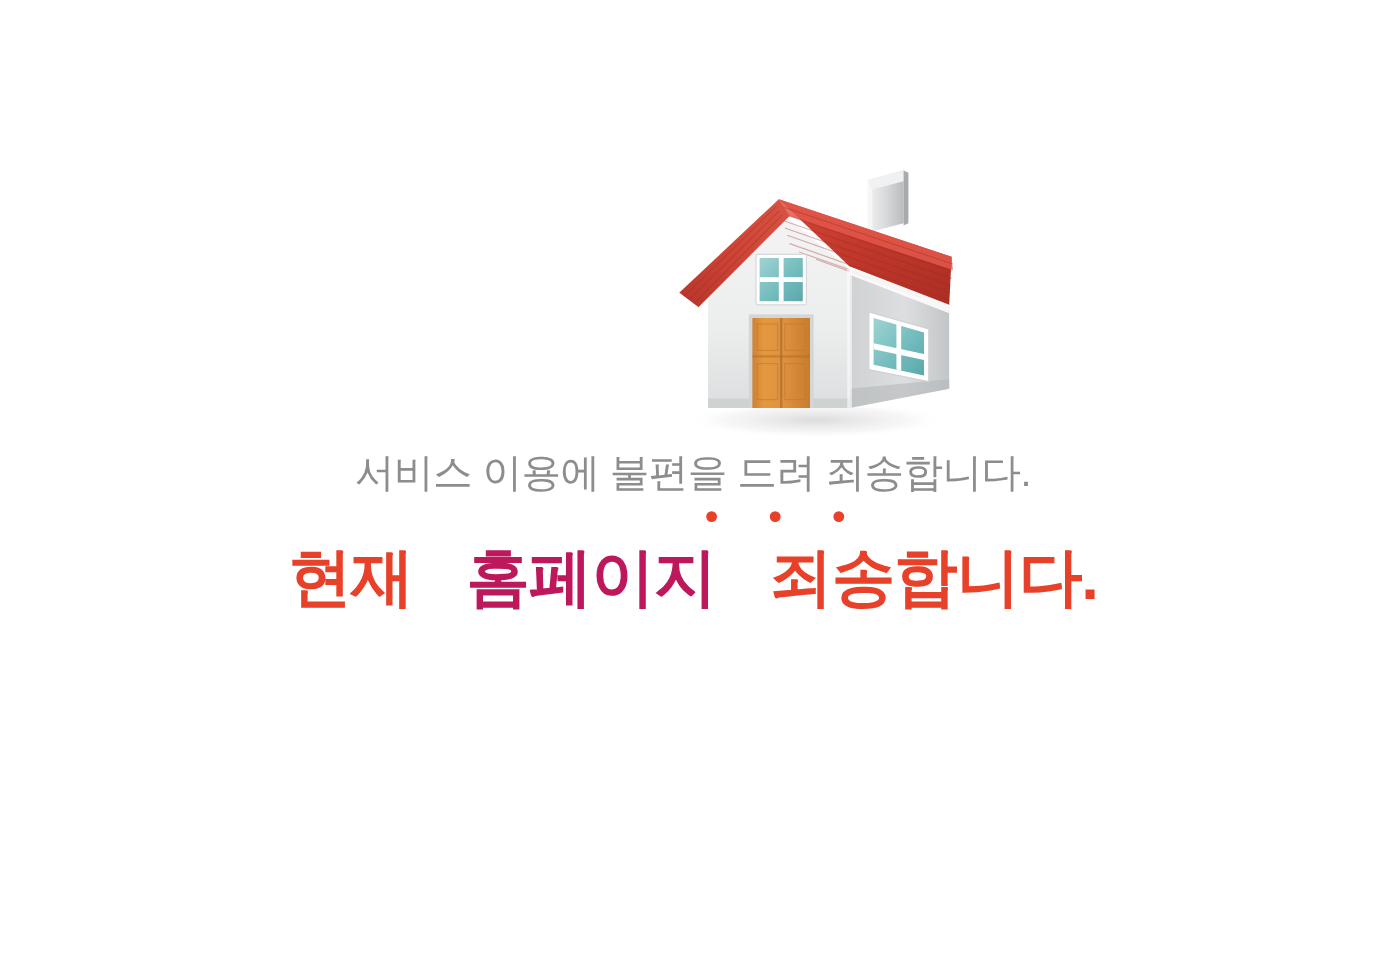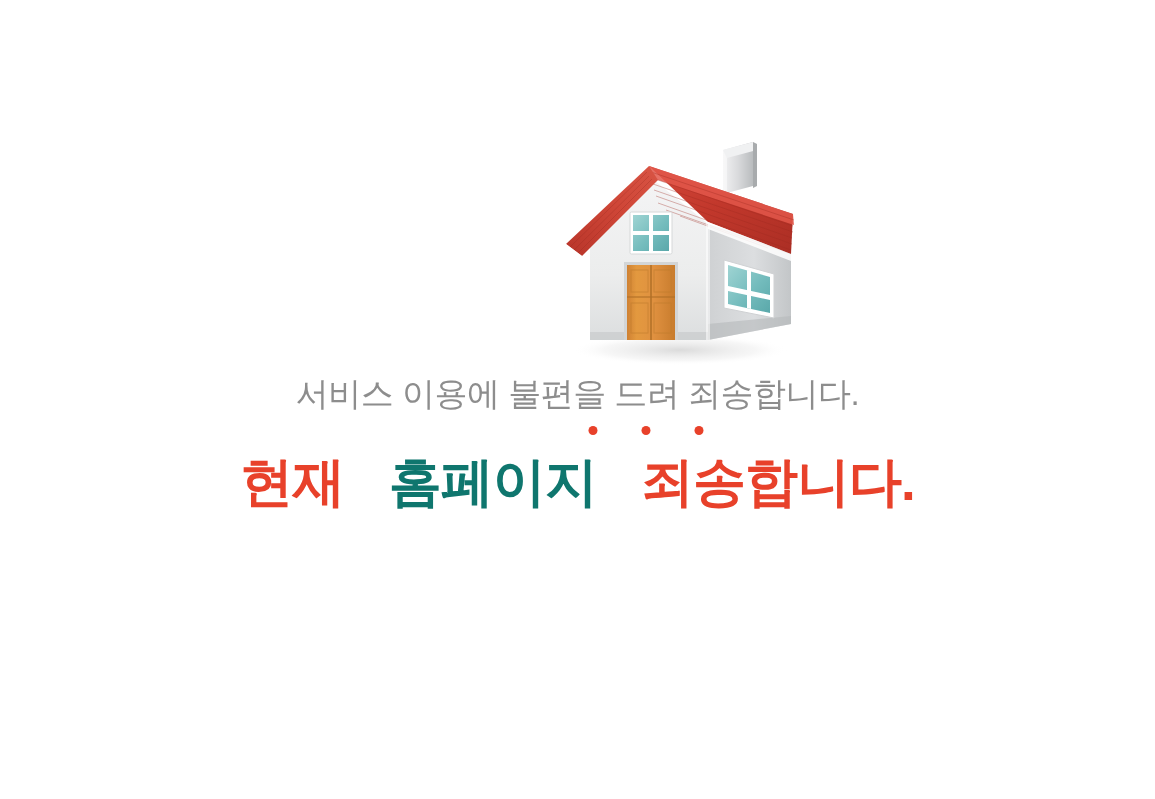--- a/index.html
+++ b/index.html
@@ -78,21 +78,21 @@
 
   .line-status {
     margin-top: 4px;
     font-size: 53px;
     line-height: 64px;
     font-weight: 700;
     letter-spacing: -1px;
     white-space: nowrap;
   }
   .seg-red { color: #e8412a; }
-  .seg-dark { color: #0f766e; }
+  .seg-dark { color: #be185d; }
   .seg-space { display: inline-block; width: 17px; }
 </style>
 </head>
 <body>
 
 <div id="page">
 
   <div id="house-illustration">
     <svg viewBox="0 0 260 240" xmlns="http://www.w3.org/2000/svg">
       <defs>

